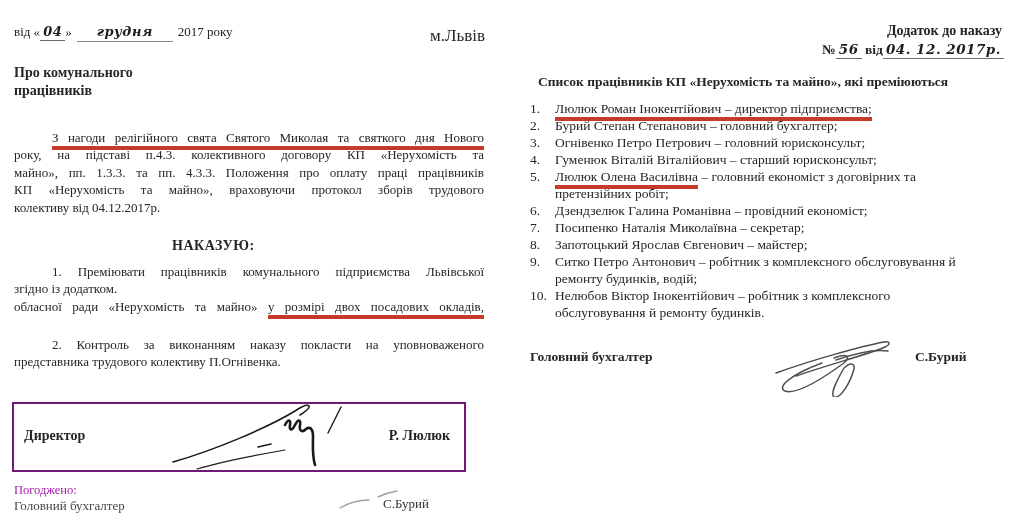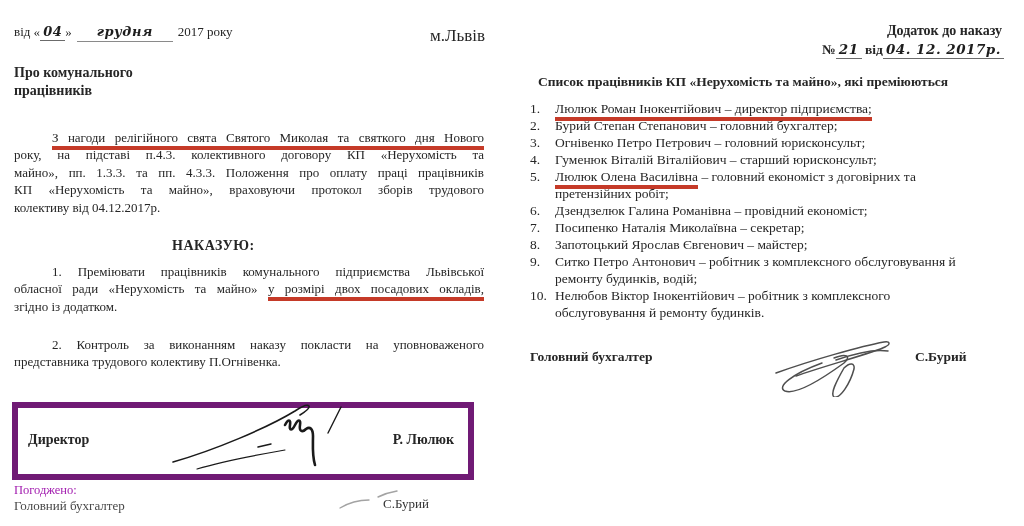--- a/index.html
+++ b/index.html
@@ -29,21 +29,21 @@
 
   .para { font-size:13px; line-height:17.4px; width:470px; }
   .tline { min-height:17.4px; }
   .just { text-align:justify; text-align-last:justify; }
   .indent { text-indent:38px; }
 
   .redline { border-bottom:4px solid #c53a28; padding-bottom:1px; }
 
   .redbox {
     position:absolute; left:12px; top:402px; width:450px; height:66px;
-    border:6px solid #701a75;
+    border:2px solid #701a75;
   }
 
   
   .emp-list { width:476px; font-size:13.5px; }
   .li { display:flex; line-height:17px; }
   .num { flex:0 0 25px; }
   .litext span { white-space:pre-line; }
 
   svg { display:block; }
 </style>
@@ -69,22 +69,22 @@
         <div class="tline just"><span>року, на підставі п.4.3. колективного договору КП «Нерухомість та</span></div>
         <div class="tline just"><span>майно», пп. 1.3.3. та пп. 4.3.3. Положення про оплату праці працівників</span></div>
         <div class="tline just"><span>КП «Нерухомість та майно», враховуючи протокол зборів трудового</span></div>
         <div class="tline"><span>колективу від 04.12.2017р.</span></div>
       </div>
 
     <div class="abs b" style="left:172px; top:238px; font-size:14px; letter-spacing:.5px;">НАКАЗУЮ:</div>
 
     <div class="abs para" style="left:14px; top:263px;">
         <div class="tline indent just"><span>1. Преміювати працівників комунального підприємства Львівської</span></div>
+        <div class="tline"><span>згідно із додатком.</span></div>
         <div class="tline just"><span>обласної ради «Нерухомість та майно» </span><span class="redline">у розмірі двох посадових окладів,</span></div>
-        <div class="tline"><span>згідно із додатком.</span></div>
       </div>
 
     <div class="abs para" style="left:14px; top:336px;">
         <div class="tline indent just"><span>2. Контроль за виконанням наказу покласти на уповноваженого</span></div>
         <div class="tline"><span>представника трудового колективу П.Огнівенка.</span></div>
       </div>
 
     <div class="redbox">
       <div class="abs b" style="left:10px; top:24px; font-size:14px;">Директор</div>
       <div class="abs b" style="right:14px; top:24px; font-size:14px;">Р. Люлюк</div>
@@ -110,21 +110,21 @@
       </g>
     </svg>
     <div class="abs" style="left:383px; top:496px; font-size:13px; color:#333;">С.Бурий</div>
   </div>
 
   <div class="abs page-right">
 
     <div class="abs b" style="right:22px; top:23px; font-size:14px;">Додаток до наказу</div>
 
     <div class="abs" style="right:20px; top:41px; font-size:13.5px;">
-      <span class="b">№</span><span class="hand hu">21</span>
+      <span class="b">№</span><span class="hand hu">56</span>
       <span class="b">від</span><span class="hand hu">04. 12. 2017р.</span>
     </div>
 
     <div class="abs b" style="left:26px; top:74px; font-size:13.5px;">Список працівників КП «Нерухомість та майно», які преміюються</div>
 
     <div class="abs emp-list" style="left:18px; top:100px;">
         <div class="li">
           <span class="num">1.</span>
           <span class="litext"><span class="redline">Люлюк Роман Інокентійович – директор підприємства;</span></span>
         </div>

